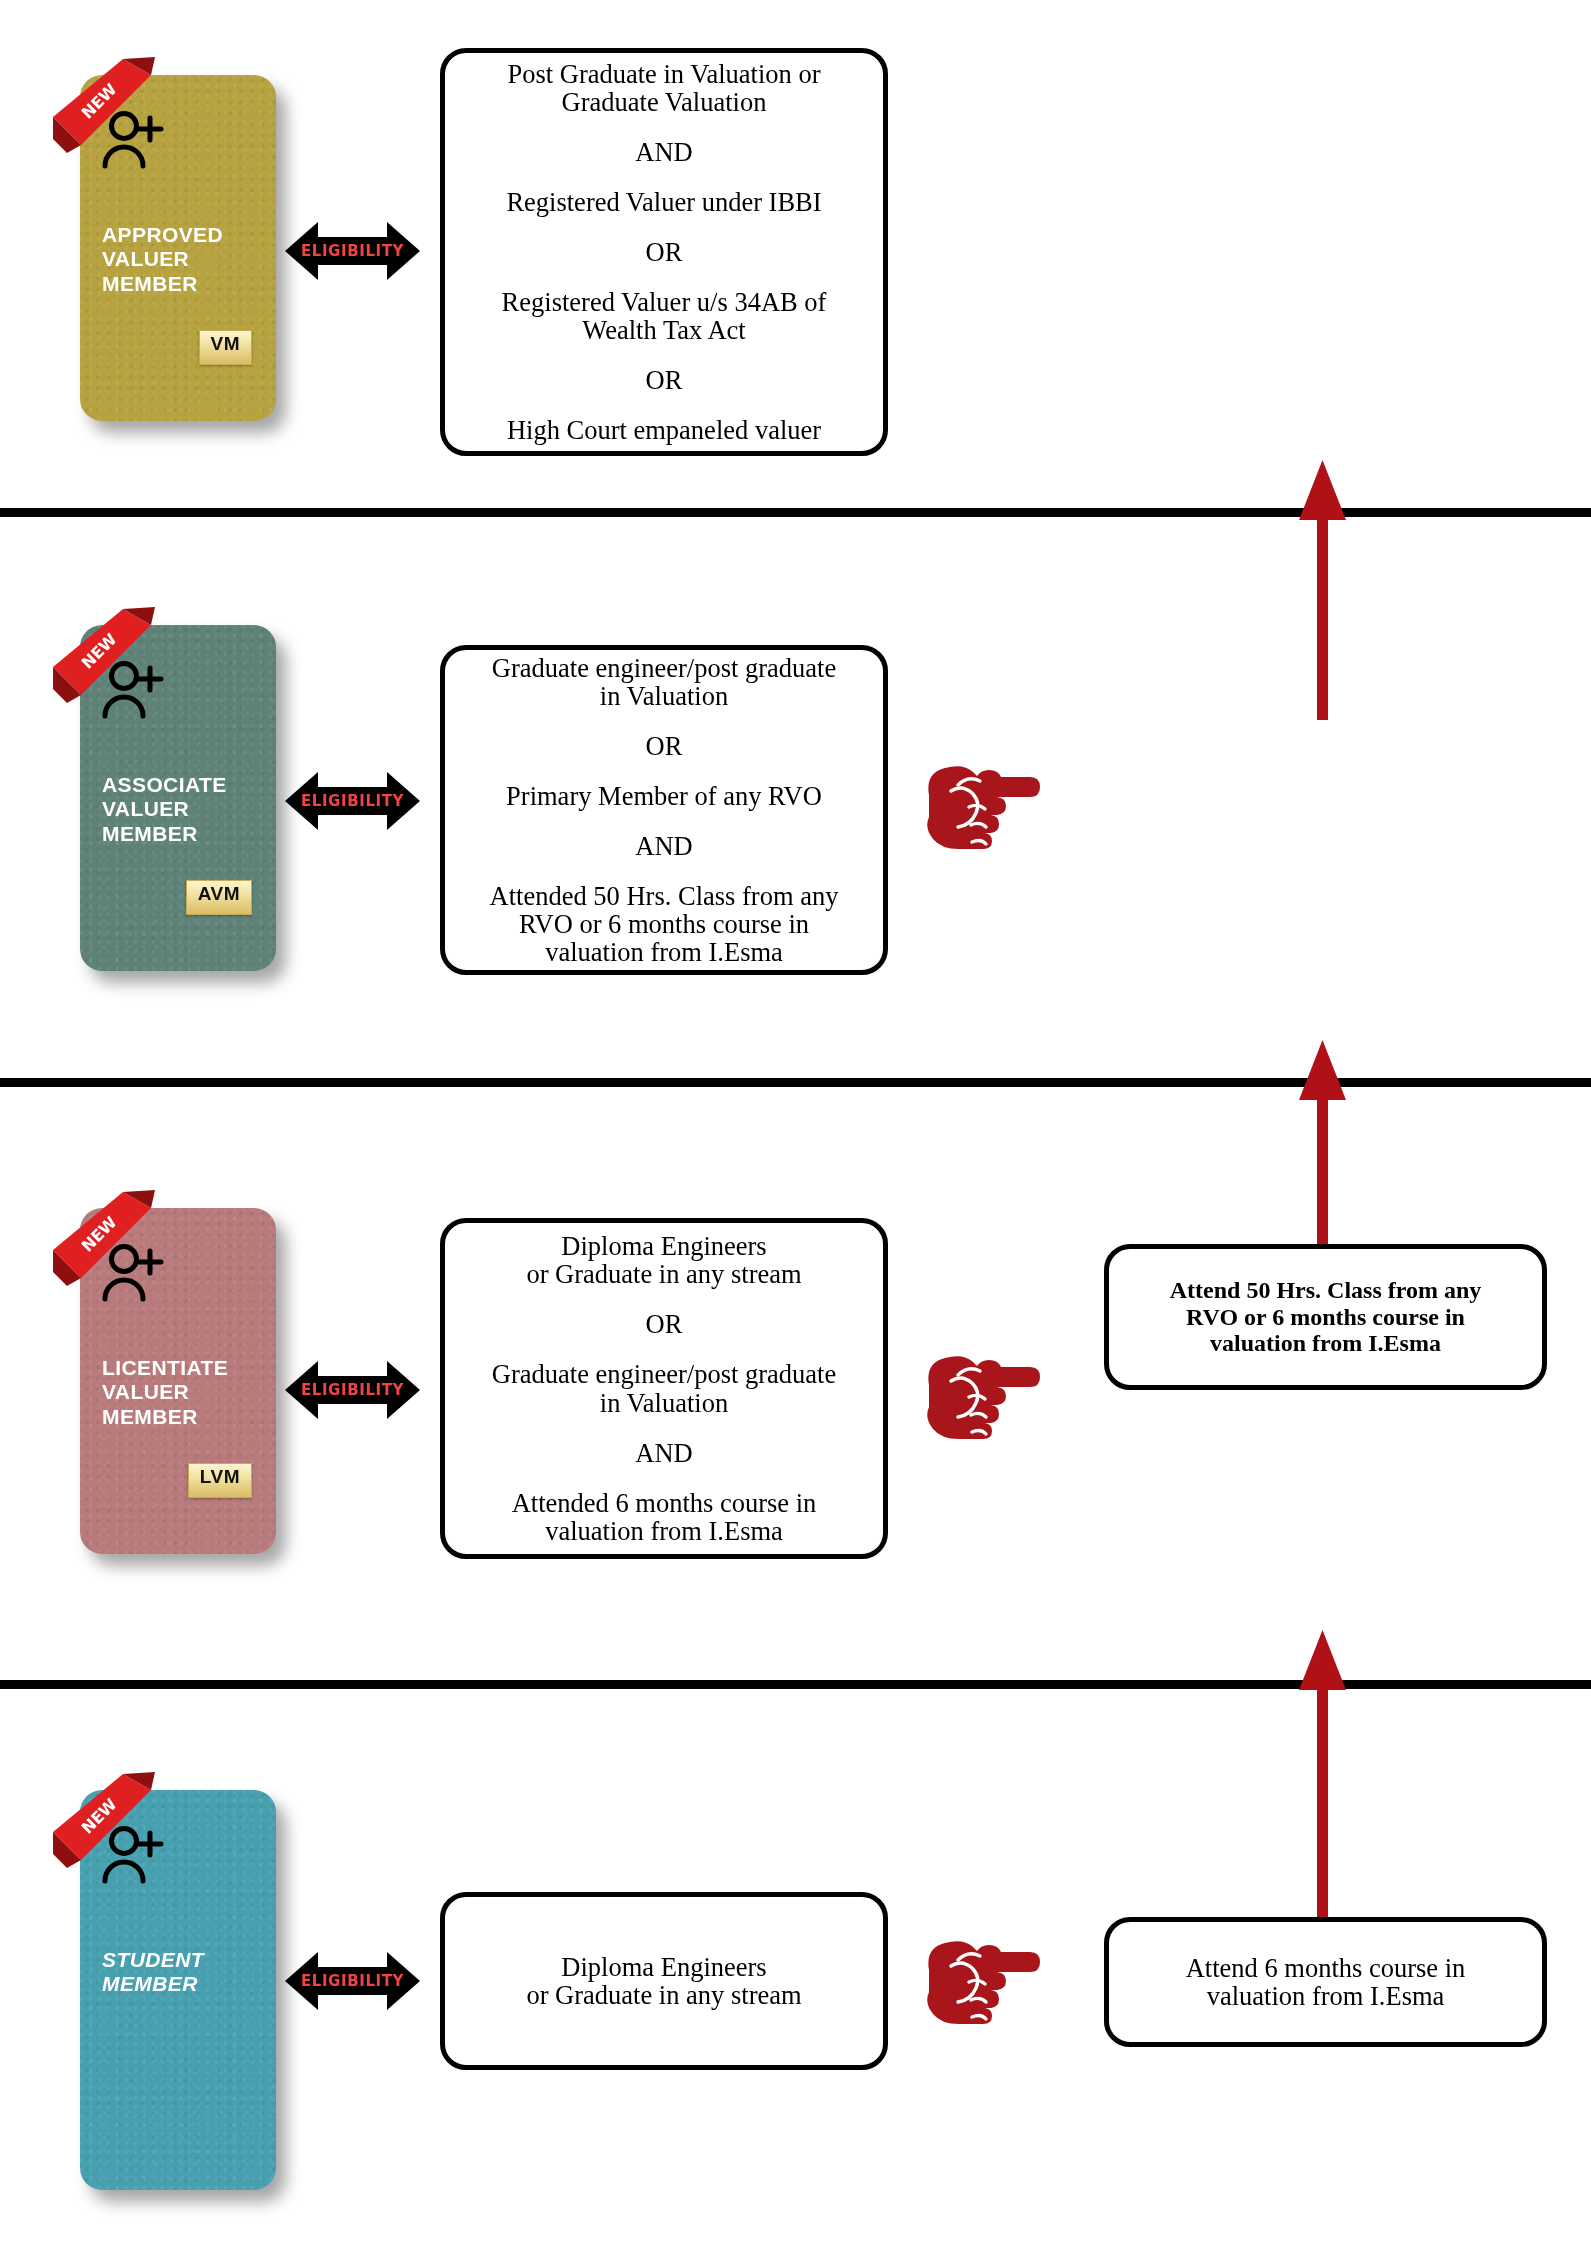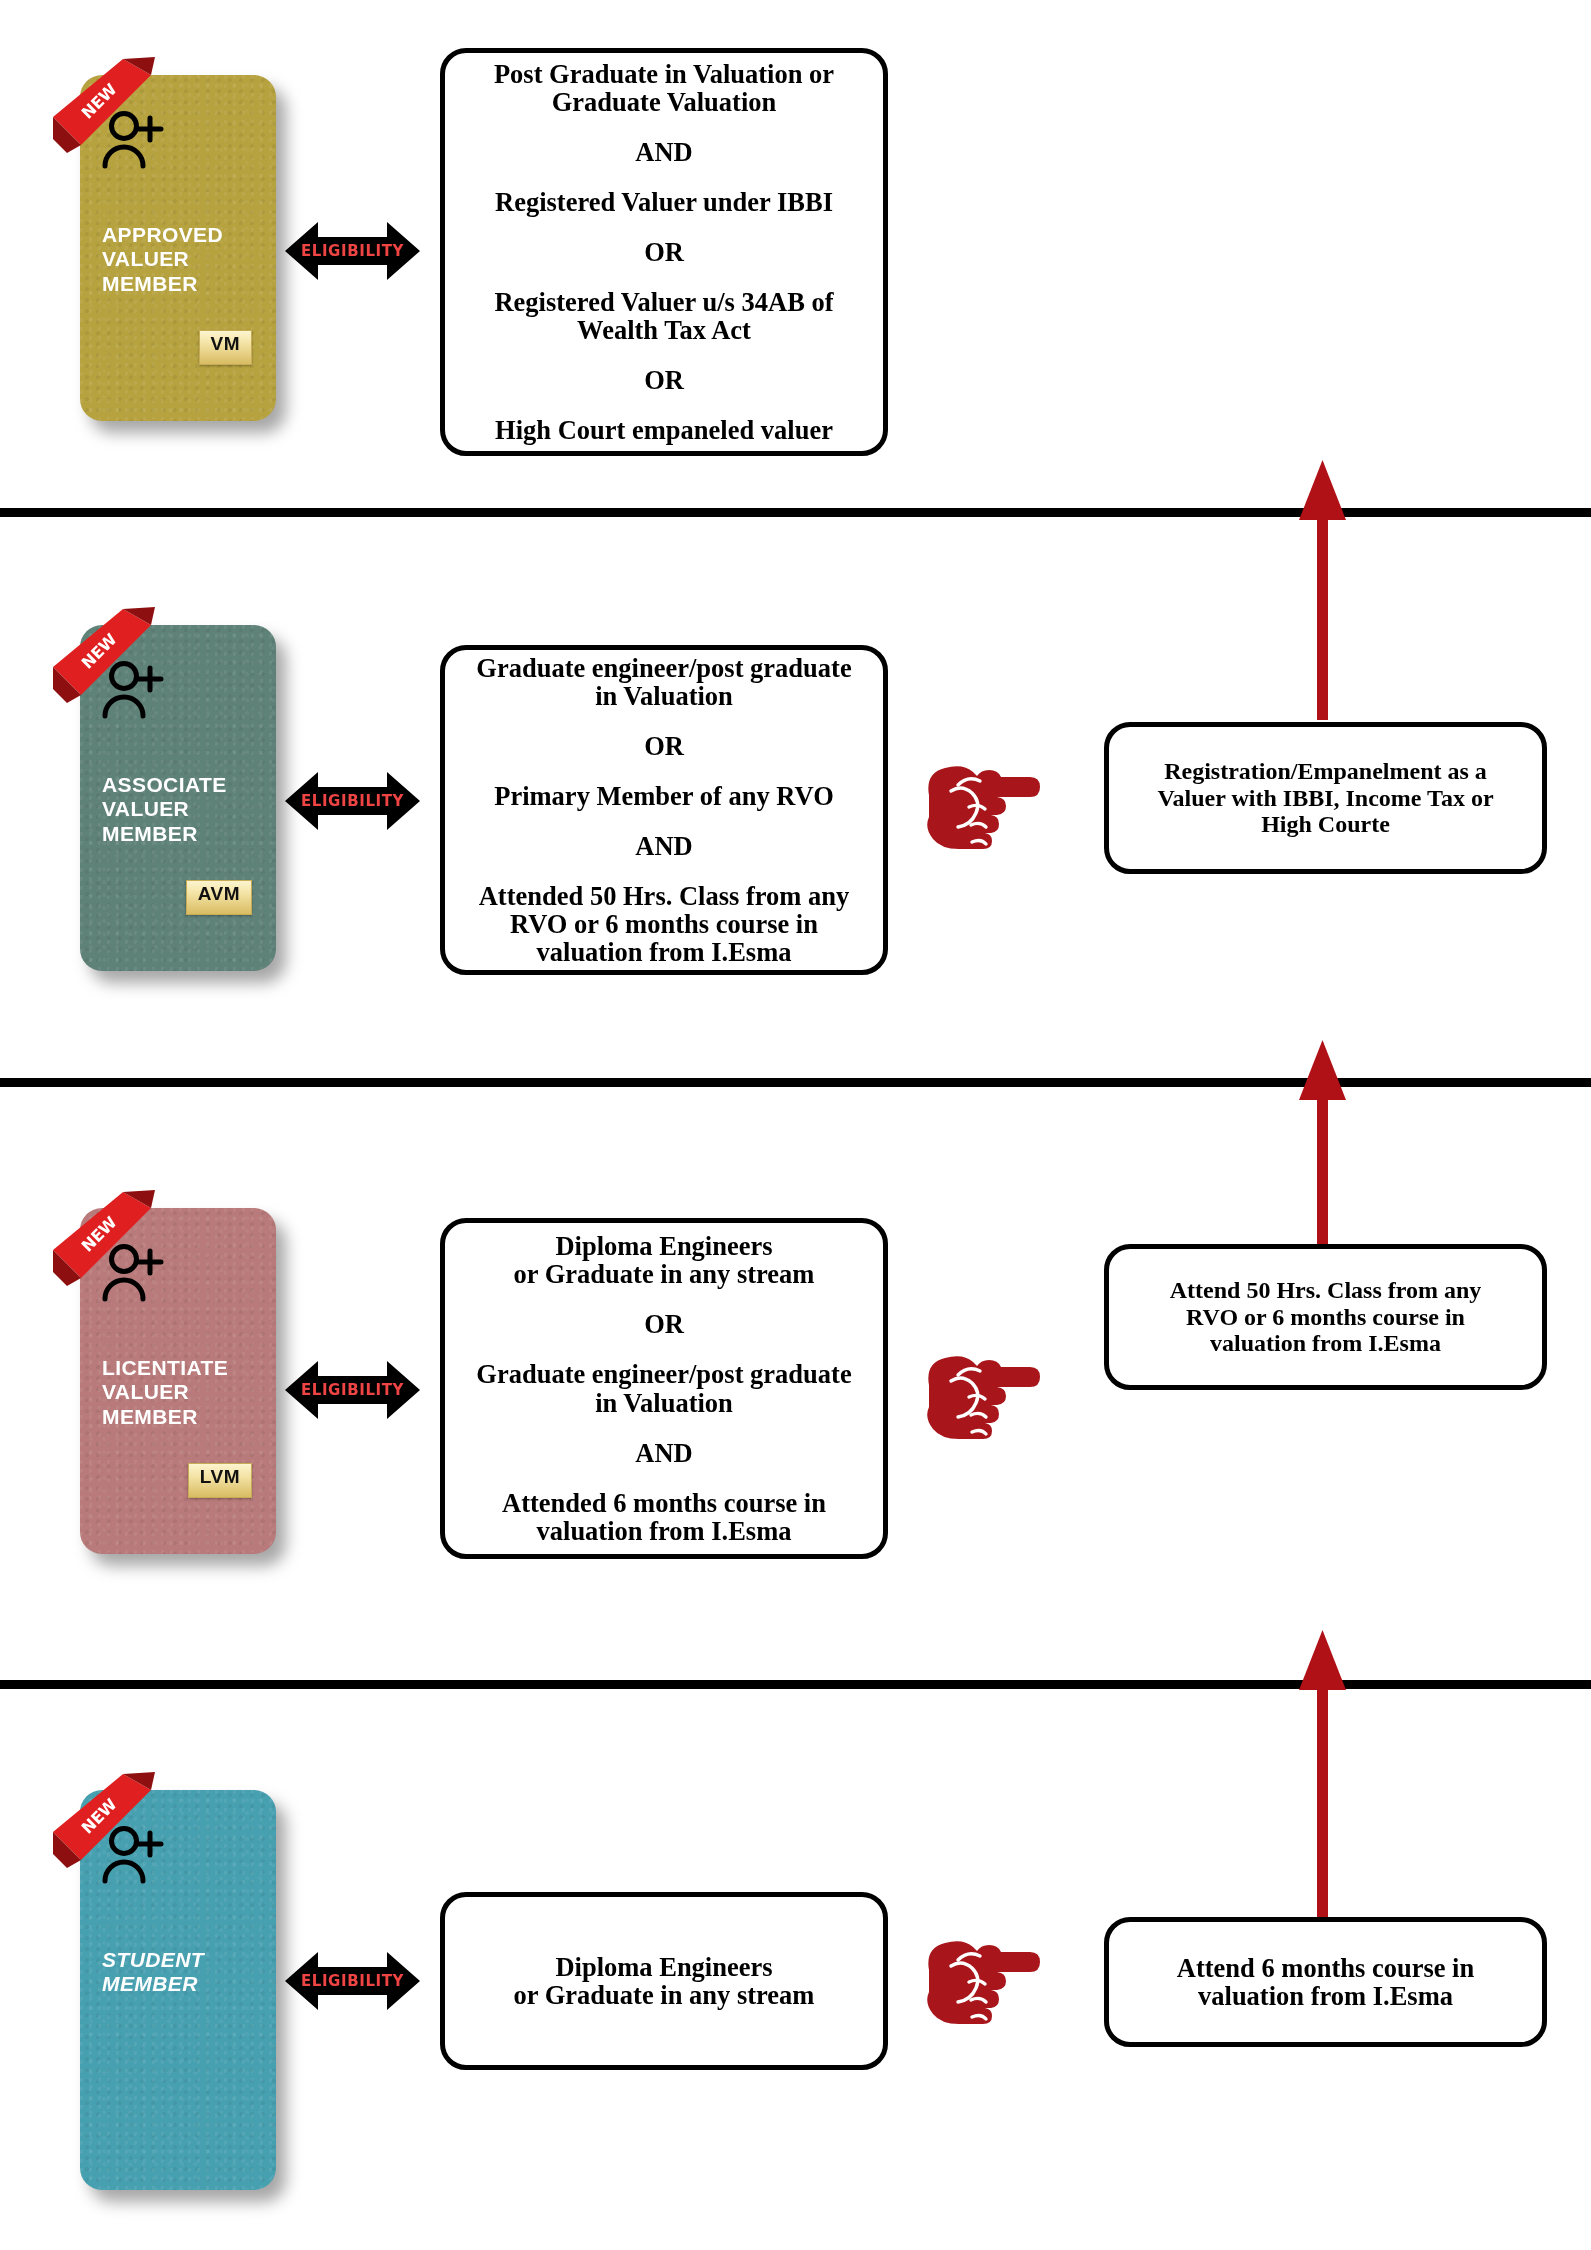--- a/index.html
+++ b/index.html
@@ -54,21 +54,21 @@
     font-family:"DejaVu Sans",sans-serif;
   }
 
   
   .obox{
     position:absolute;border:5px solid #000;border-radius:26px;background:#fff;
     display:flex;align-items:center;justify-content:center;text-align:center;
     font-family:"Liberation Serif",serif;color:#000;
     box-sizing:border-box;
   }
-  .obox .inner{width:100%;padding:0 4px;box-sizing:border-box;font-weight:bold;}
+  .obox .inner{width:100%;padding:0 4px;box-sizing:border-box;}
   .obox .line{line-height:1.06;}
   .obox .gap{height:22px;}
   .elig-box{font-size:26.5px;}
   .out-box{font-size:24px;font-weight:700;font-family:"Liberation Serif",serif;}
   .out-box .line{line-height:1.1;}
 
   
   .hand{position:absolute;width:130px;height:118px;}
 
   
@@ -215,27 +215,20 @@
       <g fill="none" stroke="#ffffff" stroke-width="3.4" stroke-linecap="round">
         <path d="M29 46 q11 -7 21 2 q9 9 4 20 q-5 12 -18 14"></path>
         <path d="M47 62 q9 -4 16 2"></path>
         <path d="M49 80 q9 -4 15 2"></path>
         <path d="M50 97 q9 -4 14 2"></path>
         <path d="M36 40 q10 -10 22 -4"></path>
       </g>
     </svg>
   </div>
 
-  <div class="obox out-box" style="left:1104px;top:722px;width:443px;height:152px;">
-    <div class="inner">
-      <div class="line">Registration/Empanelment as a</div>
-      <div class="line">Valuer with IBBI, Income Tax or</div>
-      <div class="line">High Courte</div>
-    </div>
-  </div>
 
   <div class="card" style="left:80px;top:1208px;background:#b87a7a;">
     <div class="cardsurface"></div>
     <div class="ribbon">
       <svg viewBox="0 0 110 96" width="110" height="96" aria-hidden="true">
         <polygon points="2,60 30,88 100,18 72,2" fill="#e02020"></polygon>
         <polygon points="2,60 30,88 16,96 2,82" fill="#8e0f0f"></polygon>
         <polygon points="100,18 72,2 104,0" fill="#8e0f0f"></polygon>
         <text x="52" y="48" fill="#ffffff" font-family="DejaVu Sans, sans-serif" font-size="16" font-weight="700" text-anchor="middle" transform="rotate(-45 52 48)">NEW</text>
       </svg>

